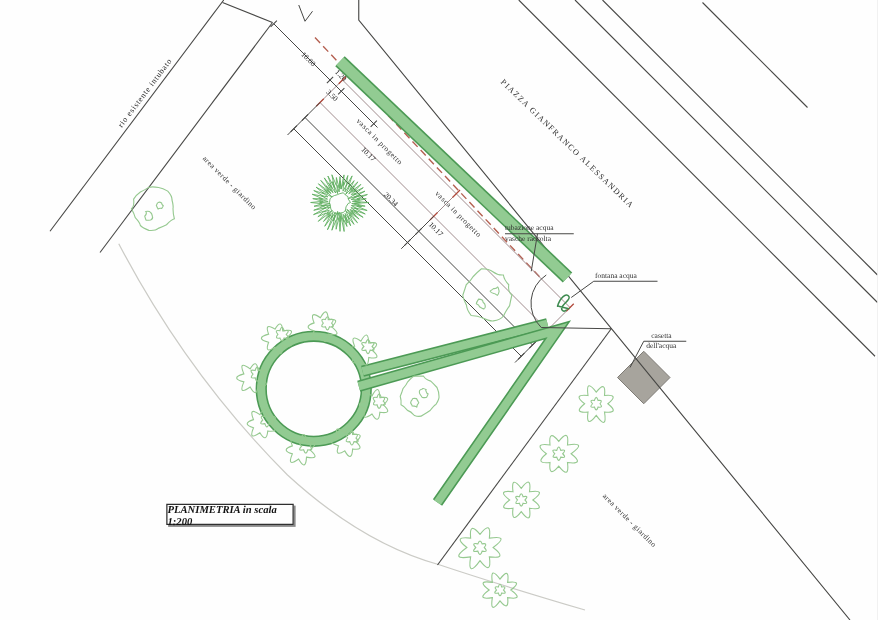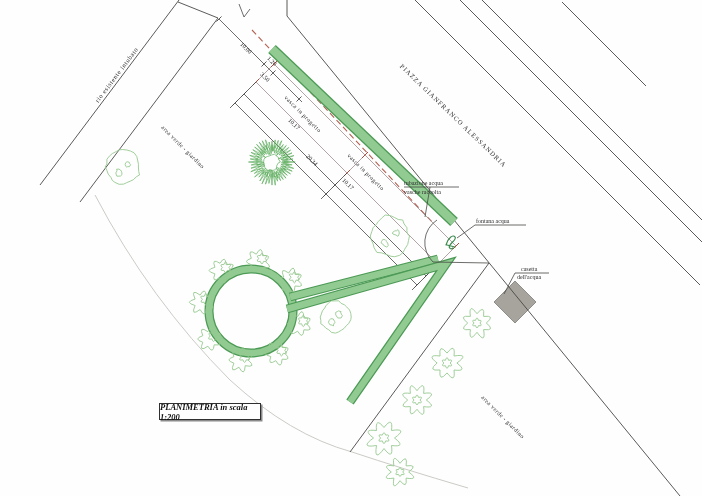--- a/index.html
+++ b/index.html
@@ -44,21 +44,21 @@
   .ann{position:absolute;font-size:6px;color:var(--c-text);white-space:nowrap;line-height:1;}
   #lbl-tubazione{left:404px;top:180px;}
   #lbl-vasche-raccolta{left:404px;top:189px;}
   #lbl-fontana{left:476px;top:218px;}
   #lbl-casetta1{left:521px;top:266px;}
   #lbl-casetta2{left:517px;top:274px;}
   #scale-box{
     position:absolute;left:133px;top:403px;width:100px;height:15px;
     border:1px solid #2f2f2f;box-shadow:1.5px 1.5px 0 #8a8a8a;
     display:flex;align-items:center;justify-content:center;
-    font-size:8.5px;font-weight:bold;font-style:italic;color:#111;background:#fefefe;margin-left:26px;
+    font-size:8.5px;font-weight:bold;font-style:italic;color:#111;background:#fefefe;
   }
 </style>
 </head>
 <body>
 
 <div id="stage">
 
   <svg id="linework" width="702" height="496" viewBox="0 0 702 496">
 
     <path class="faint" d="M 95 195 Q 150 300 230 380 Q 290 435 352 452 Q 400 468 468 488"></path>

